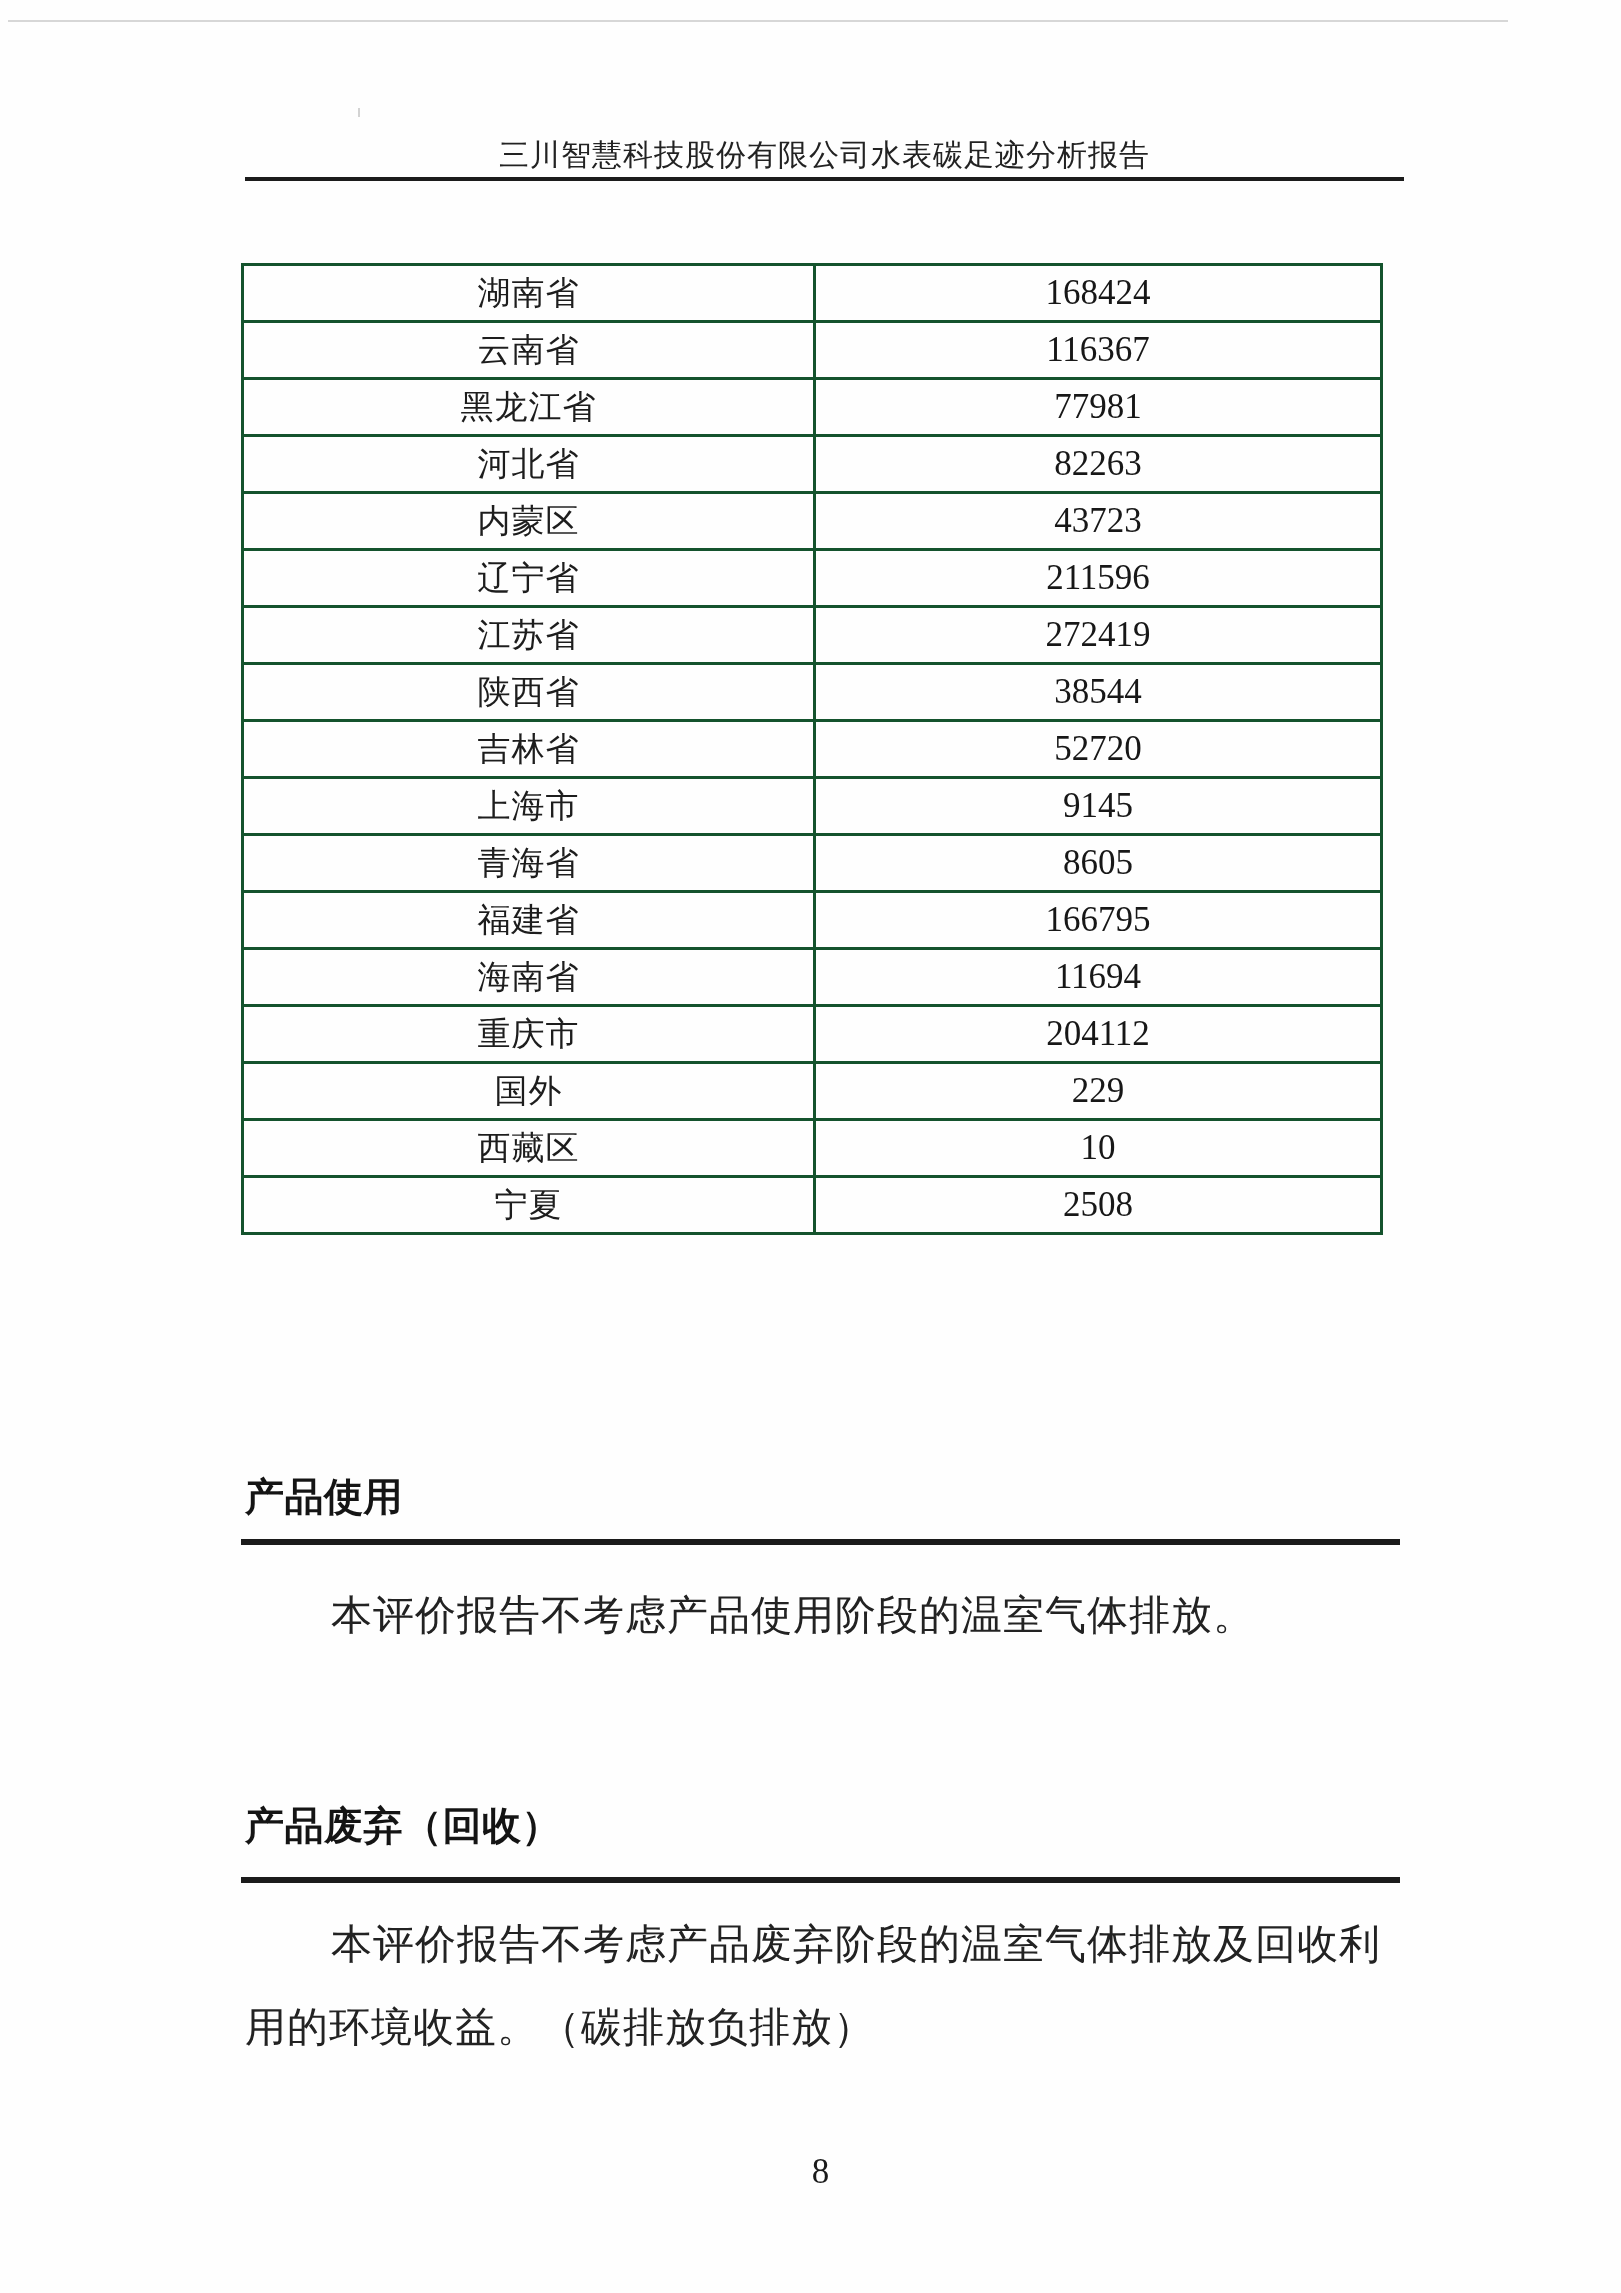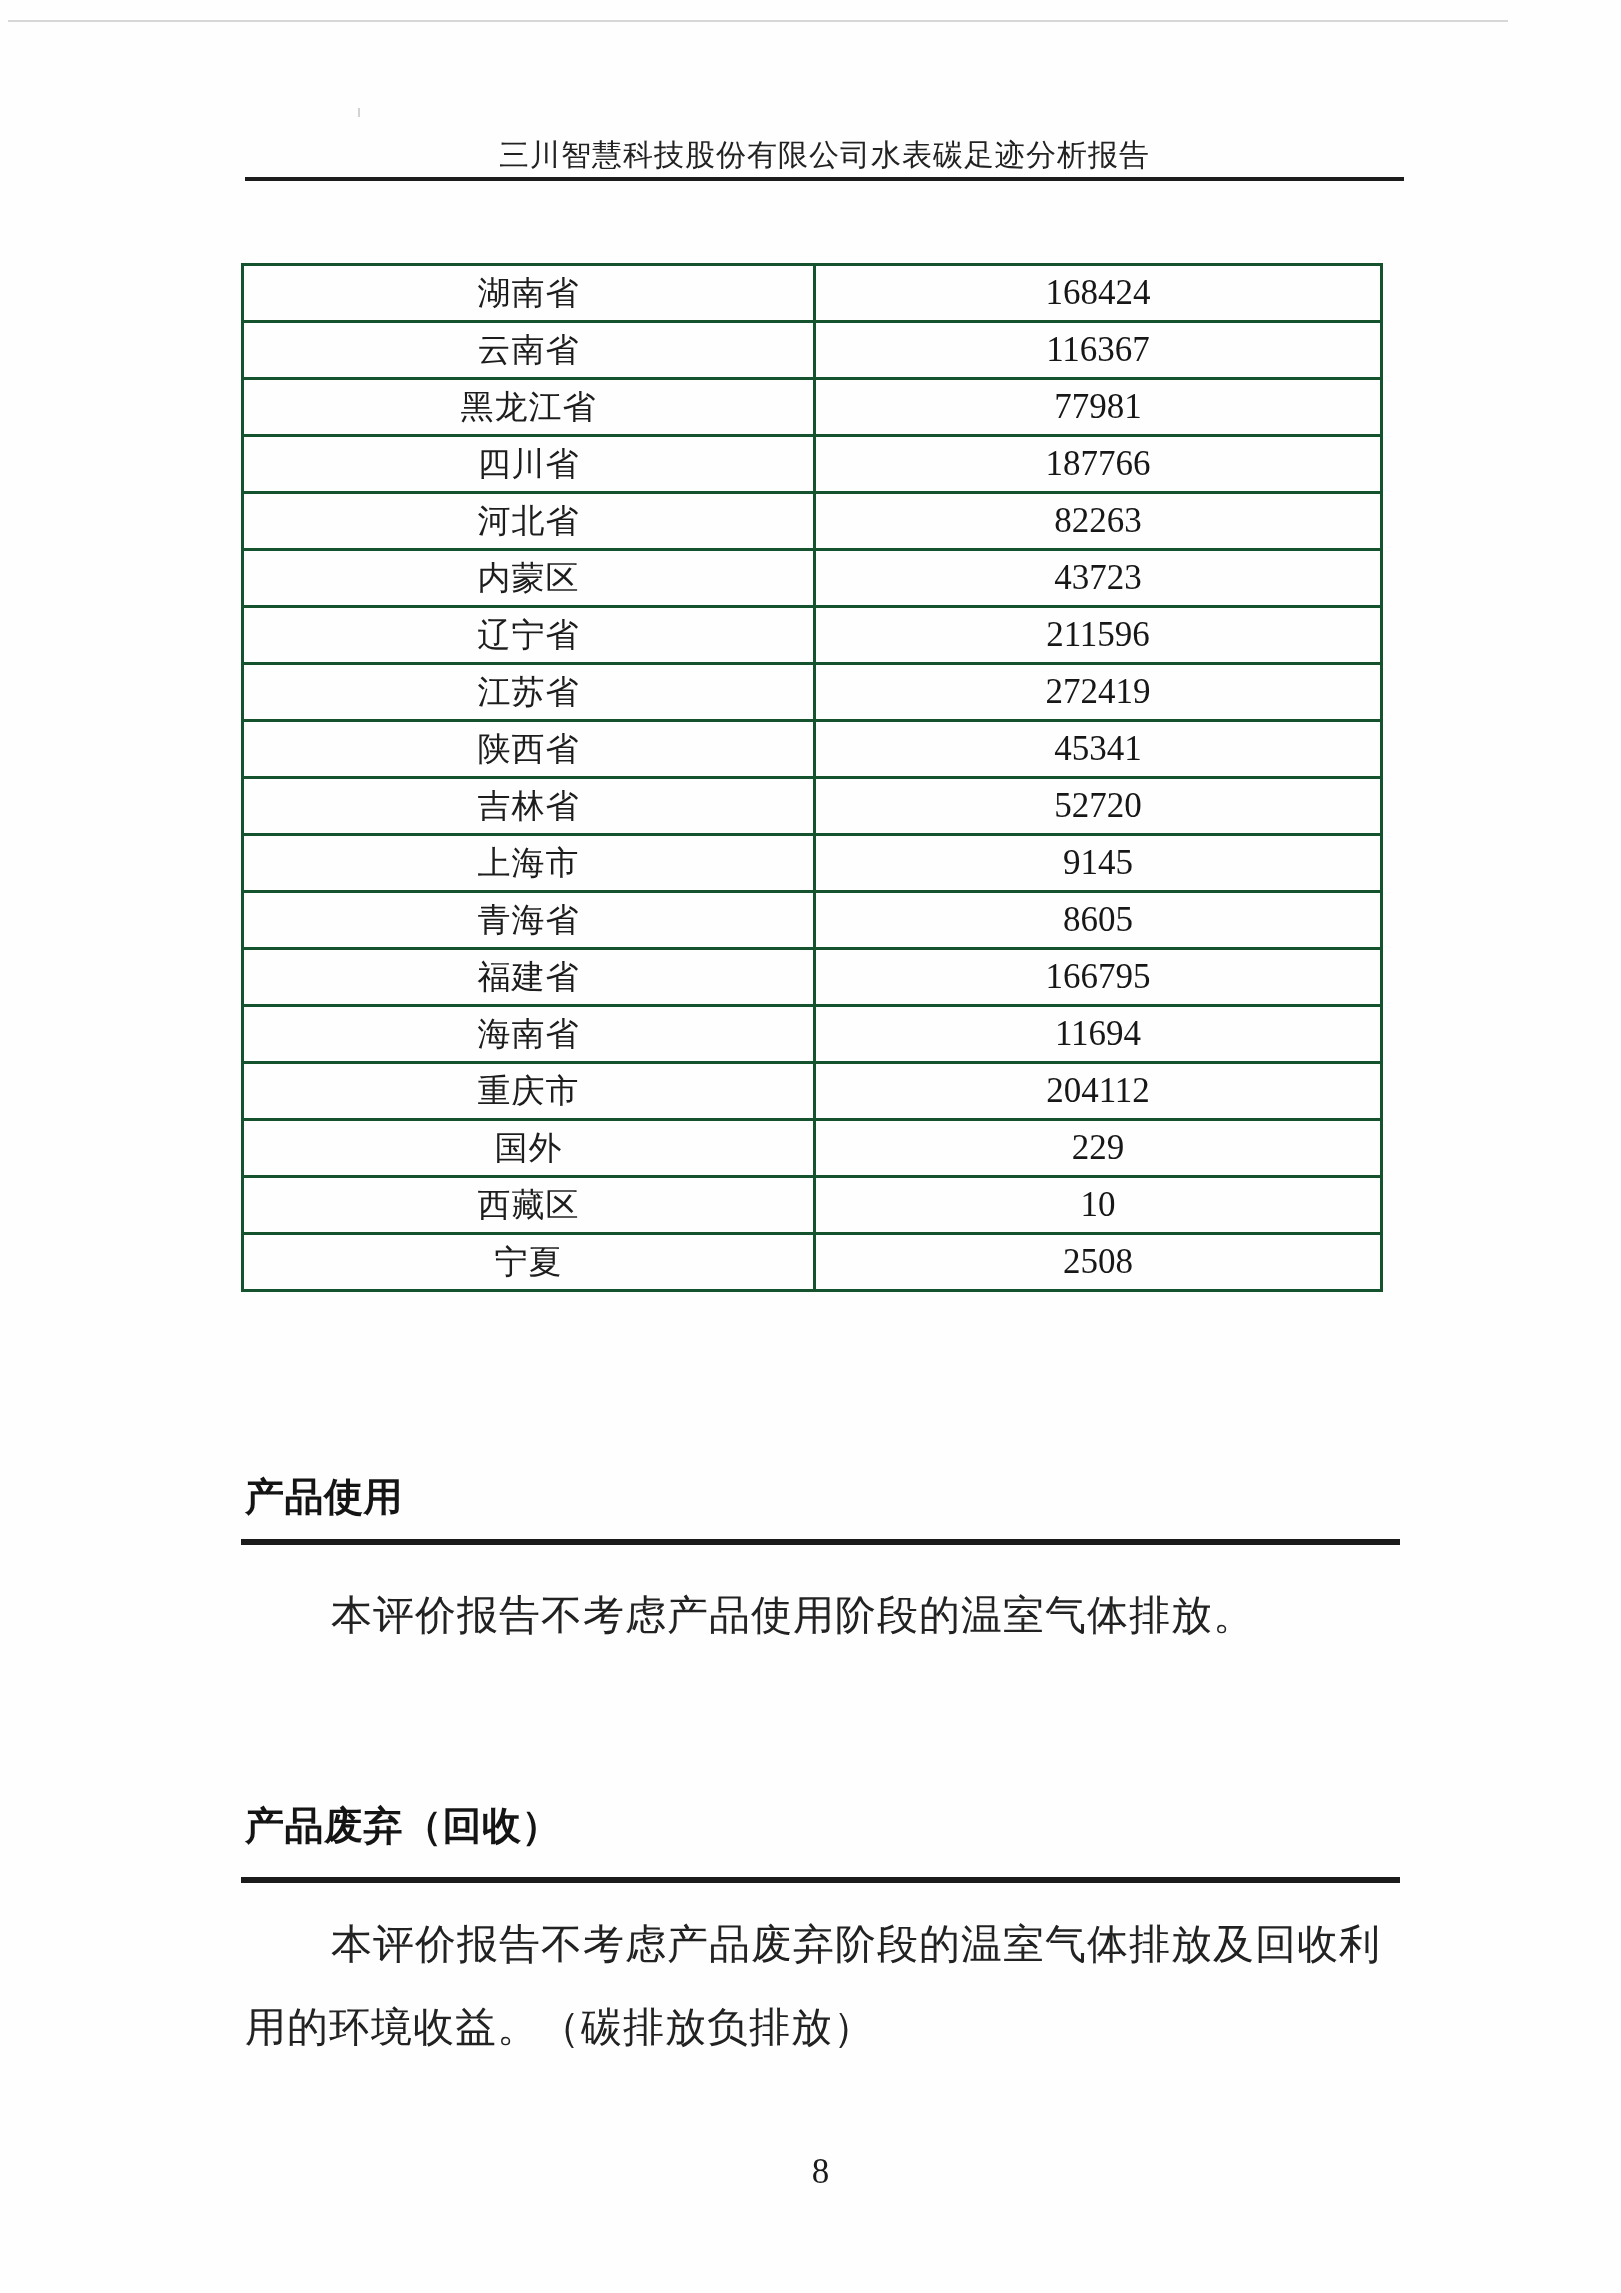--- a/index.html
+++ b/index.html
@@ -97,24 +97,20 @@
     <tr>
       <td class="region">云南省</td>
       <td class="value">116367</td>
     </tr>
 
     <tr>
       <td class="region">黑龙江省</td>
       <td class="value">77981</td>
     </tr>
 
-    <tr>
-      <td class="region">四川省</td>
-      <td class="value">187766</td>
-    </tr>
 
     <tr>
       <td class="region">河北省</td>
       <td class="value">82263</td>
     </tr>
 
     <tr>
       <td class="region">内蒙区</td>
       <td class="value">43723</td>
     </tr>
@@ -124,21 +120,21 @@
       <td class="value">211596</td>
     </tr>
 
     <tr>
       <td class="region">江苏省</td>
       <td class="value">272419</td>
     </tr>
 
     <tr>
       <td class="region">陕西省</td>
-      <td class="value">45341</td>
+      <td class="value">38544</td>
     </tr>
 
     <tr>
       <td class="region">吉林省</td>
       <td class="value">52720</td>
     </tr>
 
     <tr>
       <td class="region">上海市</td>
       <td class="value">9145</td>

